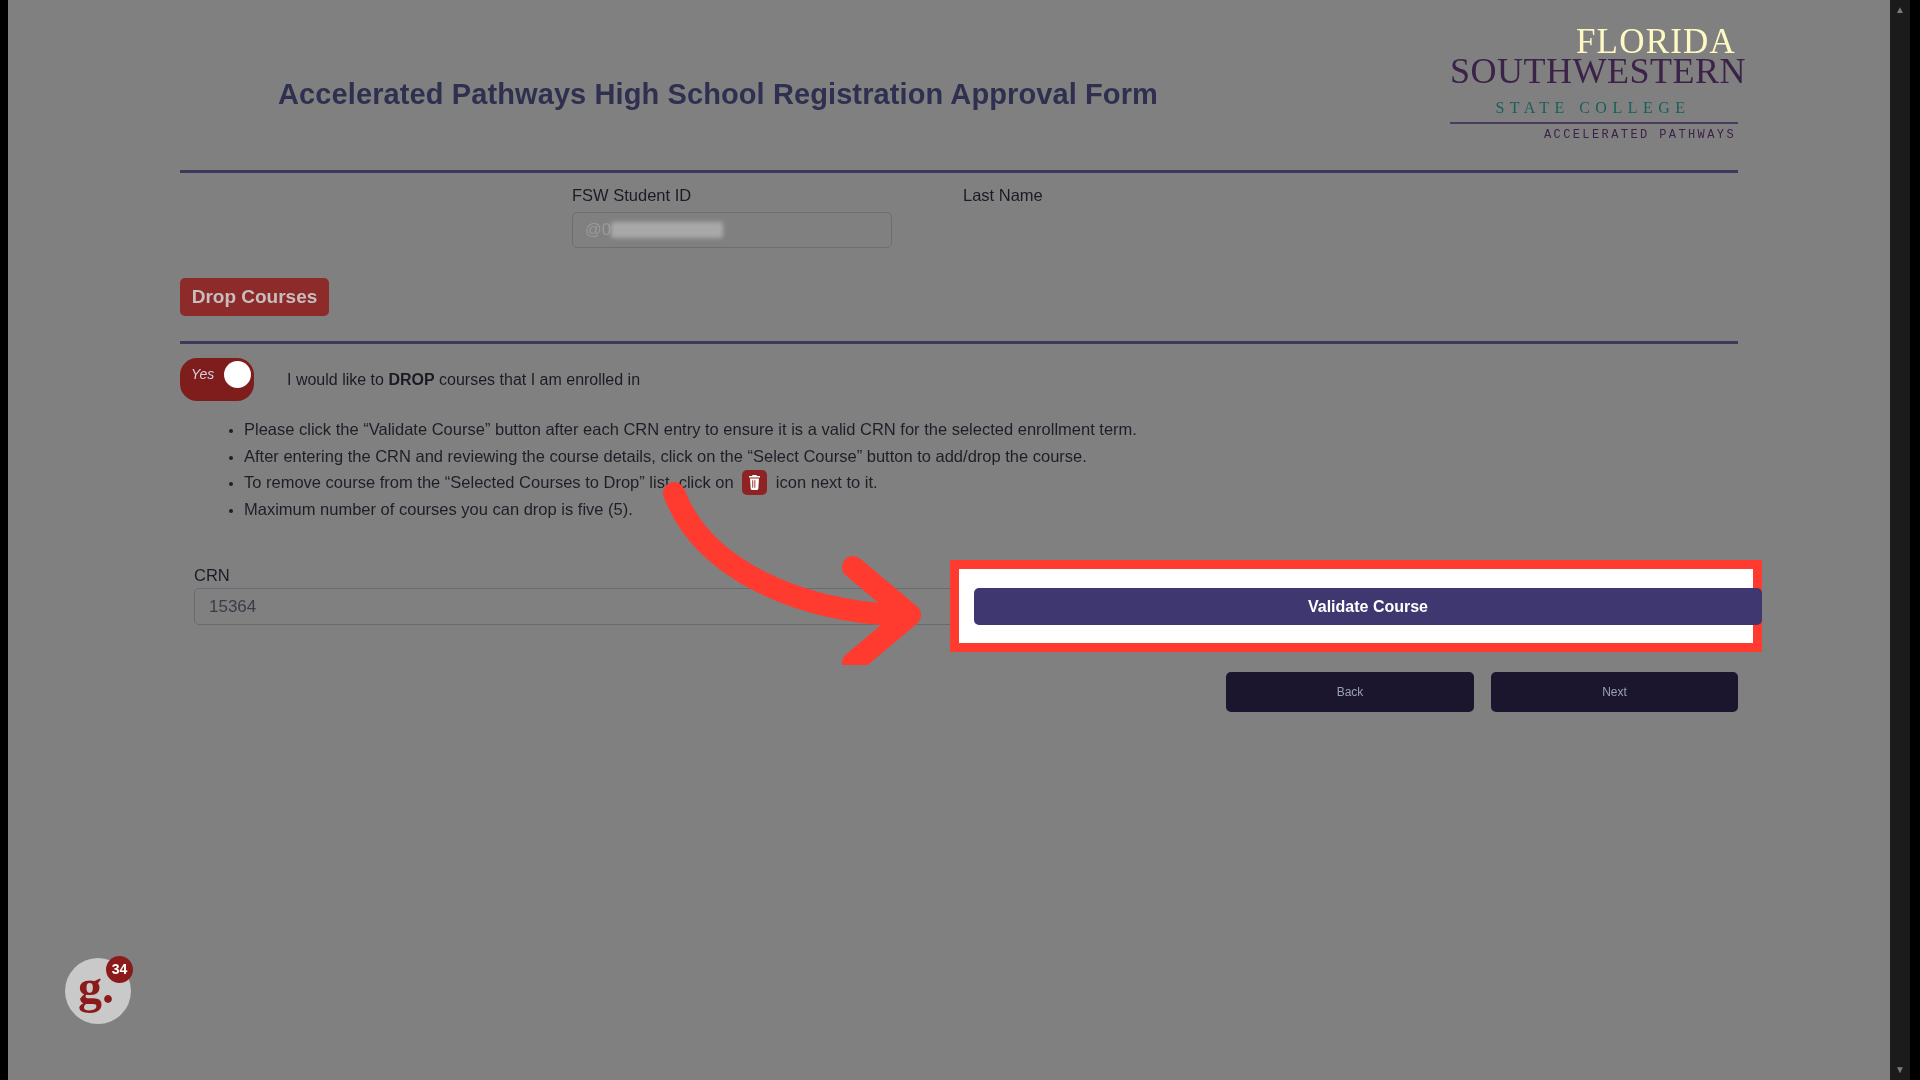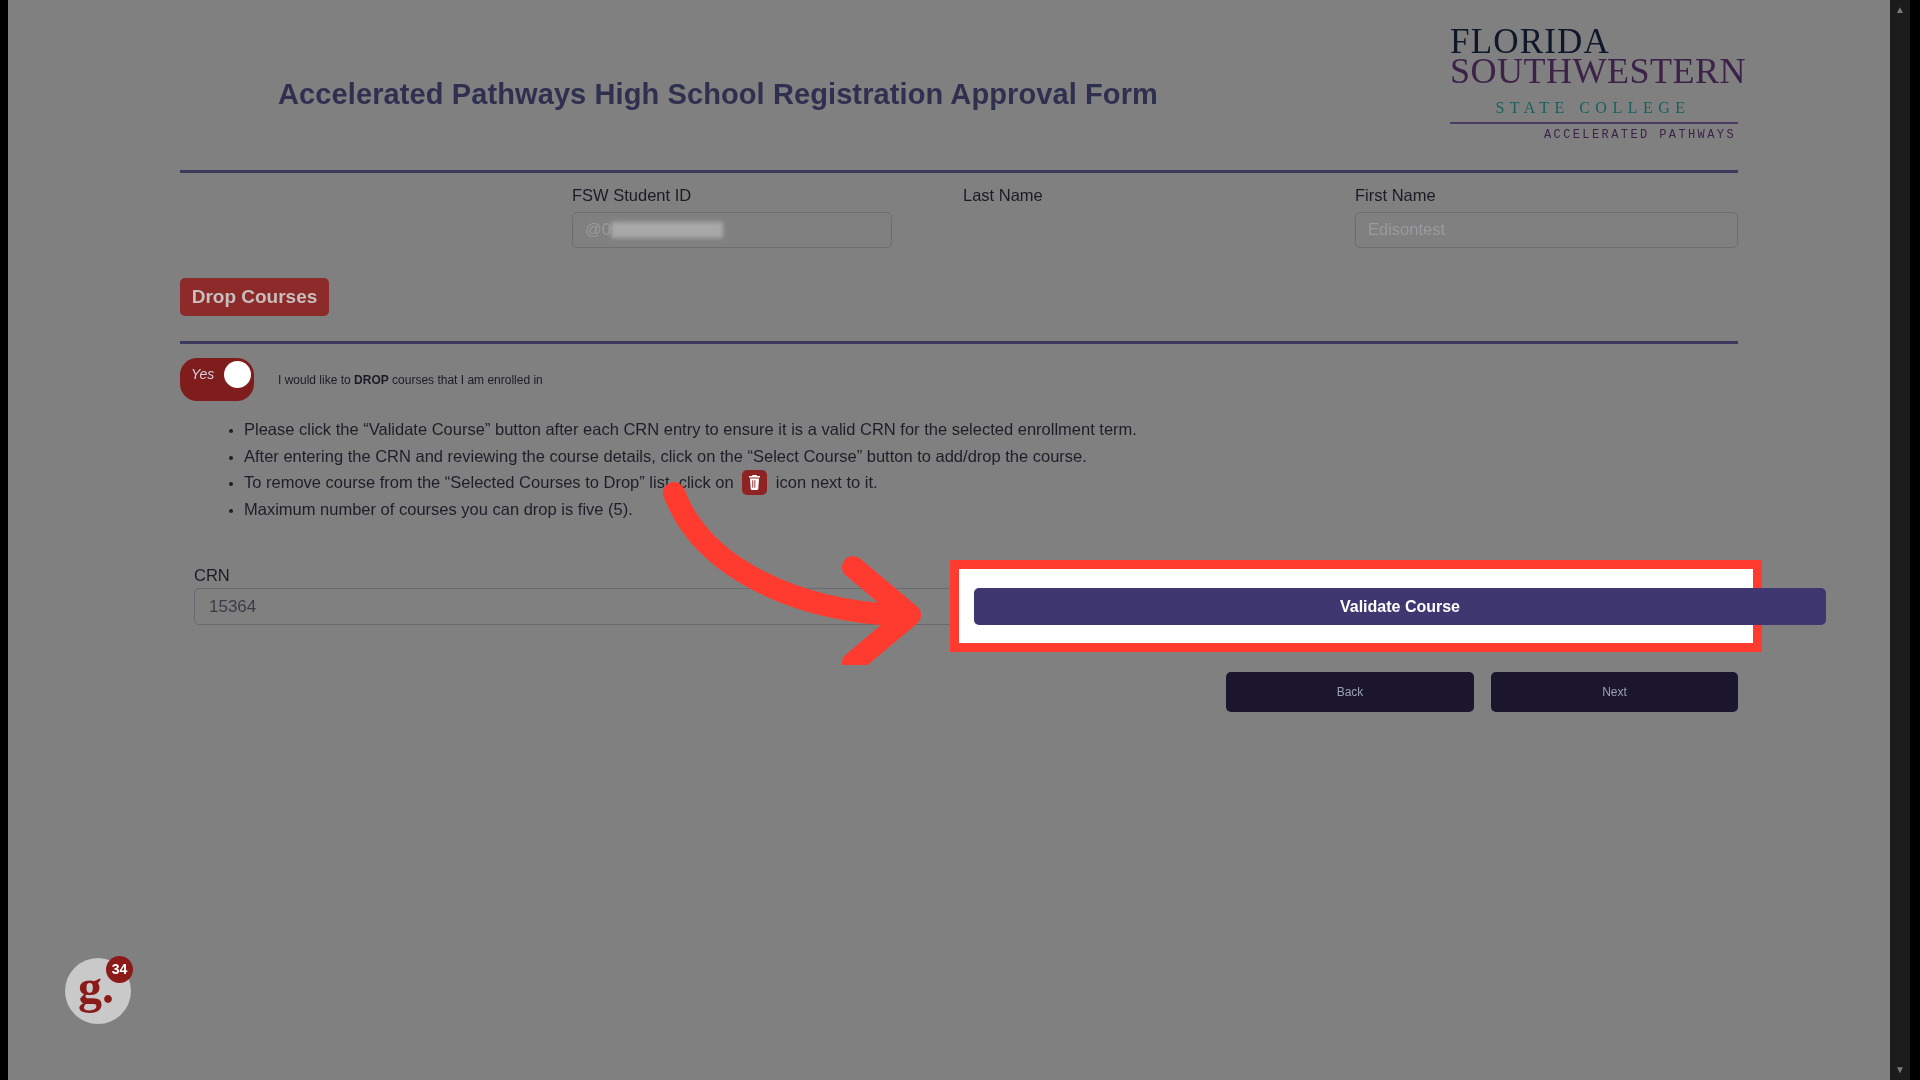--- a/index.html
+++ b/index.html
@@ -58,23 +58,23 @@
     position: absolute;
     right: 152px;
     top: 24px;
     width: 288px;
     text-align: center;
     line-height: 1;
   }
   .logo-florida {
     font-family: "Liberation Serif", serif;
     font-size: 35px;
-    color: #0f172a;
+    color: #fef9c3;
     letter-spacing: 1.2px;
-    text-align: left;
+    text-align: right;
     padding-right: 2px;
   }
   .logo-southwestern {
     font-family: "Liberation Serif", serif;
     font-size: 36px;
     color: #3c2248;
     letter-spacing: 0.5px;
     margin-top: -6px;
     white-space: nowrap;
   }
@@ -199,22 +199,22 @@
     background: #ffffff;
   }
   #drop-toggle .tog-label {
     position: absolute;
     left: 11px;
     top: 8px;
     font-size: 14px;
     color: #d7d2e0;
   }
   #toggle-text {
-    margin-left: 24px;
-    font-size: 12px;
+    margin-left: 33px;
+    font-size: 16px;
     color: #1b1b25;
     white-space: nowrap;
   }
   #toggle-text b { font-weight: bold; }
 
   
   #bullets {
     position: absolute;
     left: 212px;
     top: 416px;
@@ -271,21 +271,21 @@
     width: 812px;
     height: 92px;
     background: #ffffff;
     border: 9px solid #ff3b2f;
     box-sizing: border-box;
   }
   #validate-course-button {
     position: absolute;
     left: 966px;
     top: 588px;
-    width: 852px;
+    width: 788px;
     height: 37px;
     background: #3f3770;
     border: none;
     border-radius: 5px;
     color: #ffffff;
     font-size: 16px;
     font-weight: bold;
     font-family: "Liberation Sans", sans-serif;
     cursor: pointer;
     padding: 0;
@@ -411,26 +411,20 @@
       <div class="field-label">FSW Student ID</div>
       <div class="field-box">
         <div class="field-value"><span>@0</span><span class="redact" style="width:112px"></span></div>
       </div>
     </div>
 
     <div class="field" id="field-last">
       <div class="field-label">Last Name</div>
     </div>
 
-    <div class="field" id="field-first">
-      <div class="field-label">First Name</div>
-      <div class="field-box">
-        <div class="field-value">Edisontest</div>
-      </div>
-    </div>
 
     <button id="drop-courses-button">Drop Courses</button>
 
     <div class="hrule" id="rule-mid"></div>
 
     <div id="toggle-row">
       <div id="drop-toggle">
         <span class="tog-label">Yes</span>
         <span class="knob"></span>
       </div>

